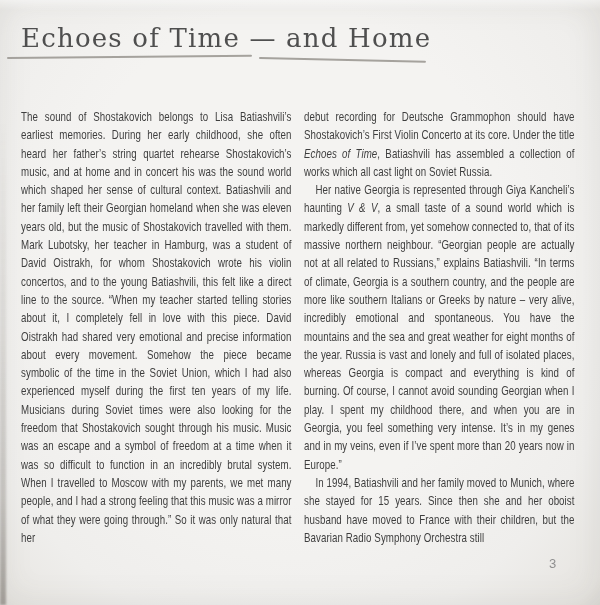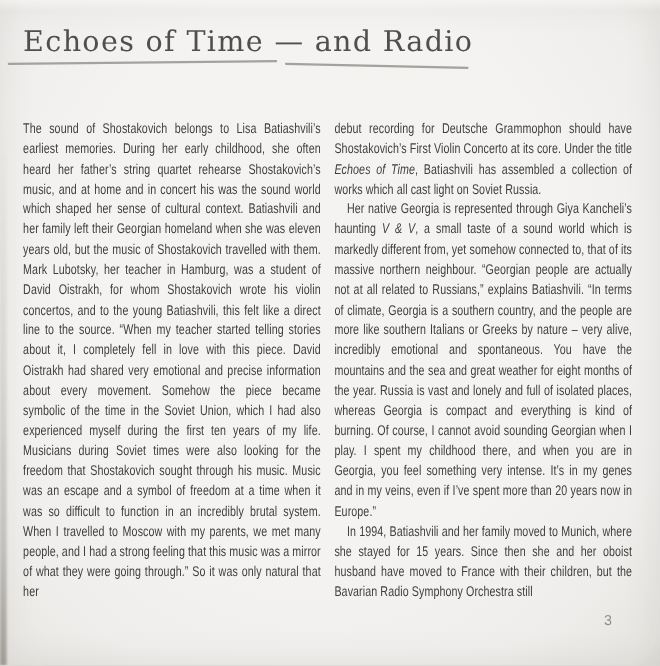--- a/index.html
+++ b/index.html
@@ -86,21 +86,21 @@
     position: absolute;
     left: 0; top: 0; right: 0; height: 10px;
     background: linear-gradient(to bottom, rgba(255,255,255,0.5), rgba(255,255,255,0));
     pointer-events: none;
   }
 </style>
 </head>
 <body>
 
 <div class="page">
-  <h1 class="title">Echoes of Time — and Radio</h1>
+  <h1 class="title">Echoes of Time — and Home</h1>
   <div class="rule rule-1"></div>
   <div class="rule rule-2"></div>
 
   <div class="col col-left">
       <p class="para"><span>The sound of Shostakovich belongs to Lisa Batiashvili’s earliest memories. During her early childhood, she often heard her father’s string quartet rehearse Shostakovich’s music, and at home and in concert his was the sound world which shaped her sense of cultural context. Batiashvili and her family left their Georgian homeland when she was eleven years old, but the music of Shostakovich travelled with them. Mark Lubotsky, her teacher in Hamburg, was a student of David Oistrakh, for whom Shostakovich wrote his violin concertos, and to the young Batiashvili, this felt like a direct line to the source. “When my teacher started telling stories about it, I completely fell in love with this piece. David Oistrakh had shared very emotional and precise information about every movement. Somehow the piece became symbolic of the time in the Soviet Union, which I had also experienced myself during the first ten years of my life. Musicians during Soviet times were also looking for the freedom that Shostakovich sought through his music. Music was an escape and a symbol of freedom at a time when it was so difficult to function in an incredibly brutal system. When I travelled to Moscow with my parents, we met many people, and I had a strong feeling that this music was a mirror of what they were going through.” So it was only natural that her</span></p>
     </div>
   <div class="col col-right">
       <p class="para"><span>debut recording for Deutsche Grammophon should have Shostakovich’s First Violin Concerto at its core. Under the title </span><span class="ital">Echoes of Time</span><span>, Batiashvili has assembled a collection of works which all cast light on Soviet Russia.</span></p>
       <p class="para indent"><span>Her native Georgia is represented through Giya Kancheli’s haunting </span><span class="ital">V &amp; V</span><span>, a small taste of a sound world which is markedly different from, yet somehow connected to, that of its massive northern neighbour. “Georgian people are actually not at all related to Russians,” explains Batiashvili. “In terms of climate, Georgia is a southern country, and the people are more like southern Italians or Greeks by nature – very alive, incredibly emotional and spontaneous. You have the mountains and the sea and great weather for eight months of the year. Russia is vast and lonely and full of isolated places, whereas Georgia is compact and everything is kind of burning. Of course, I cannot avoid sounding Georgian when I play. I spent my childhood there, and when you are in Georgia, you feel something very intense. It’s in my genes and in my veins, even if I’ve spent more than 20 years now in Europe.”</span></p>
       <p class="para indent"><span>In 1994, Batiashvili and her family moved to Munich, where she stayed for 15 years. Since then she and her oboist husband have moved to France with their children, but the Bavarian Radio Symphony Orchestra still</span></p>

